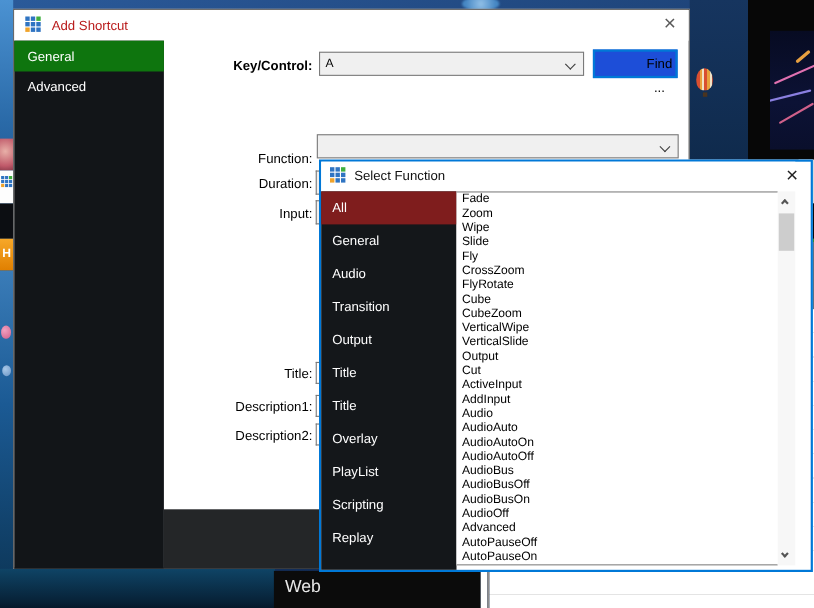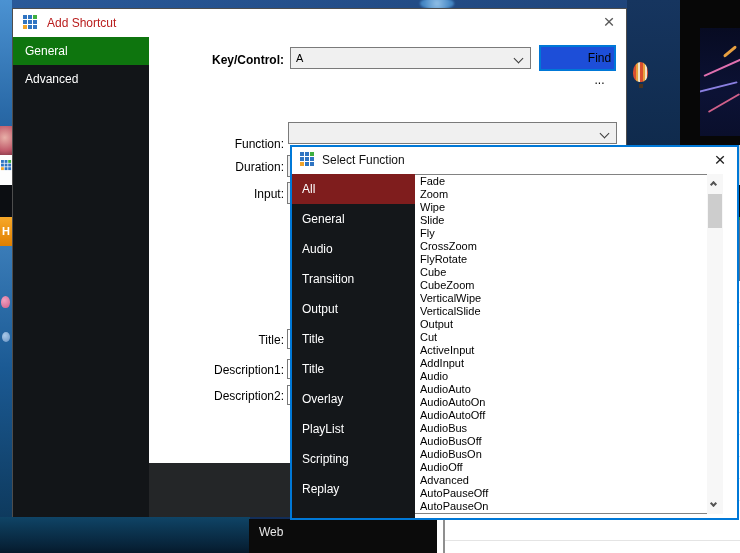--- a/index.html
+++ b/index.html
@@ -44,21 +44,21 @@
   .sliver-gray  { left:726px; top:145px; width:14px; height:40px; background:#d9d9d9; }
   .sliver-black { left:726px; top:185px; width:14px; height:32px; background:#0a0a0a; }
   .sliver-green { left:726px; top:217px; width:14px; height:3px;  background:#2f8f2f; }
   .sliver-slate { left:726px; top:220px; width:14px; height:61px; background:#5d7183; }
   .table-lines  { background:repeating-linear-gradient(to bottom,#ffffff 0 21px,#e4e4e4 21px 22px); }
   .sliver-table { left:726px; top:281px; width:14px; height:272px; }
 
   .water { left:0; top:517px; width:250px; height:36px;
      background:linear-gradient(to bottom,#0f4466,#072136 85%,#05182a); }
   .web-panel { left:249px; top:519px; width:188px; height:34px; background:#0b0b0b;
-     color:#e8e8e8; font-size:12px; padding:6px 0 0 10px; }
+     color:#e8e8e8; font-size:16px; padding:6px 0 0 10px; }
   .bt-white { left:437px; top:519px; width:6px; height:34px; background:#fff; }
   .bt-line  { left:443px; top:519px; width:2px; height:34px; background:#8f8f8f; }
   .bottom-table { left:445px; top:519px; width:295px; height:34px; }
 
   
   .vmix-logo { display:grid; grid-template-columns:repeat(3,4px); grid-auto-rows:4px; gap:1px;
      width:14px; height:14px; }
   .vmix-logo i { display:block; }
   .sq-b { background:#2f74c2; } .sq-g { background:#3faf3f; } .sq-o { background:#f0a32a; }
   .mini-logo { left:1px; top:160px; transform:scale(.72); transform-origin:top left; }

